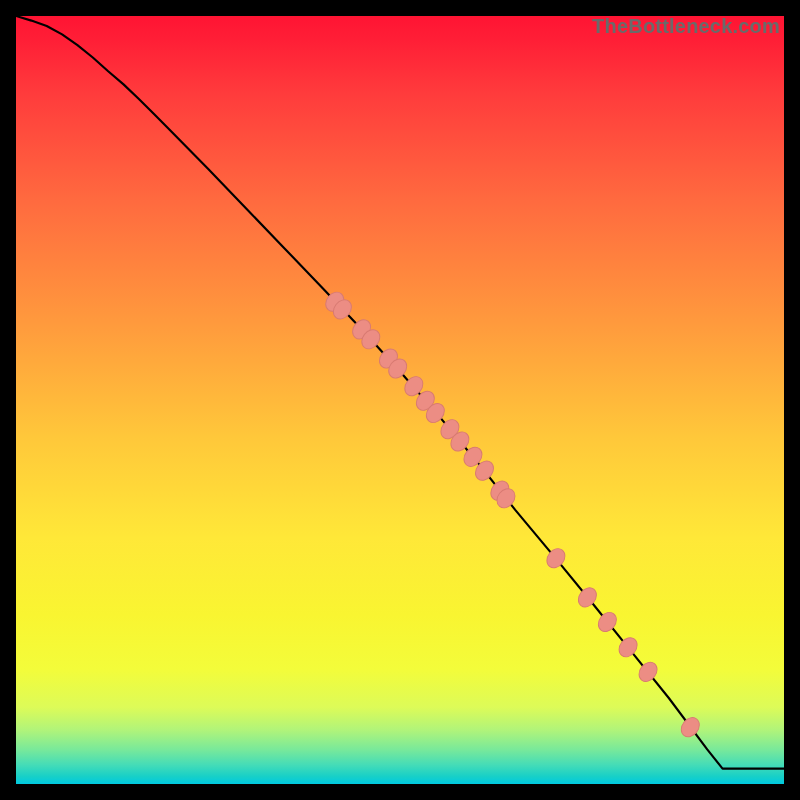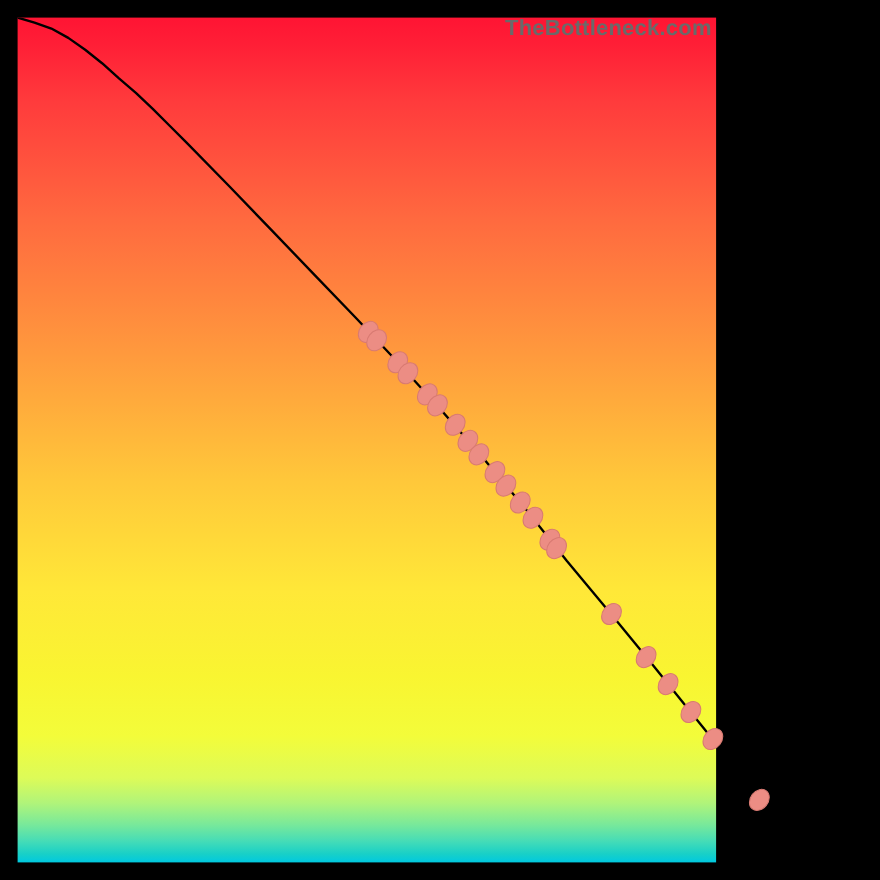--- a/index.html
+++ b/index.html
@@ -13,21 +13,21 @@
   .stage {
     position: relative;
     width: 800px;
     height: 800px;
     background: #000;
   }
   .plot {
     position: absolute;
     left: 16px;
     top: 16px;
-    width: 635px;
+    width: 768px;
     height: 768px;
     
     background: linear-gradient(
       to bottom,
       #ff1433 0%,
       #ff1e36 3%,
       #ff3b3c 10%,
       #ff6a3f 24%,
       #ff9a3d 40%,
       #ffc83a 55%,

